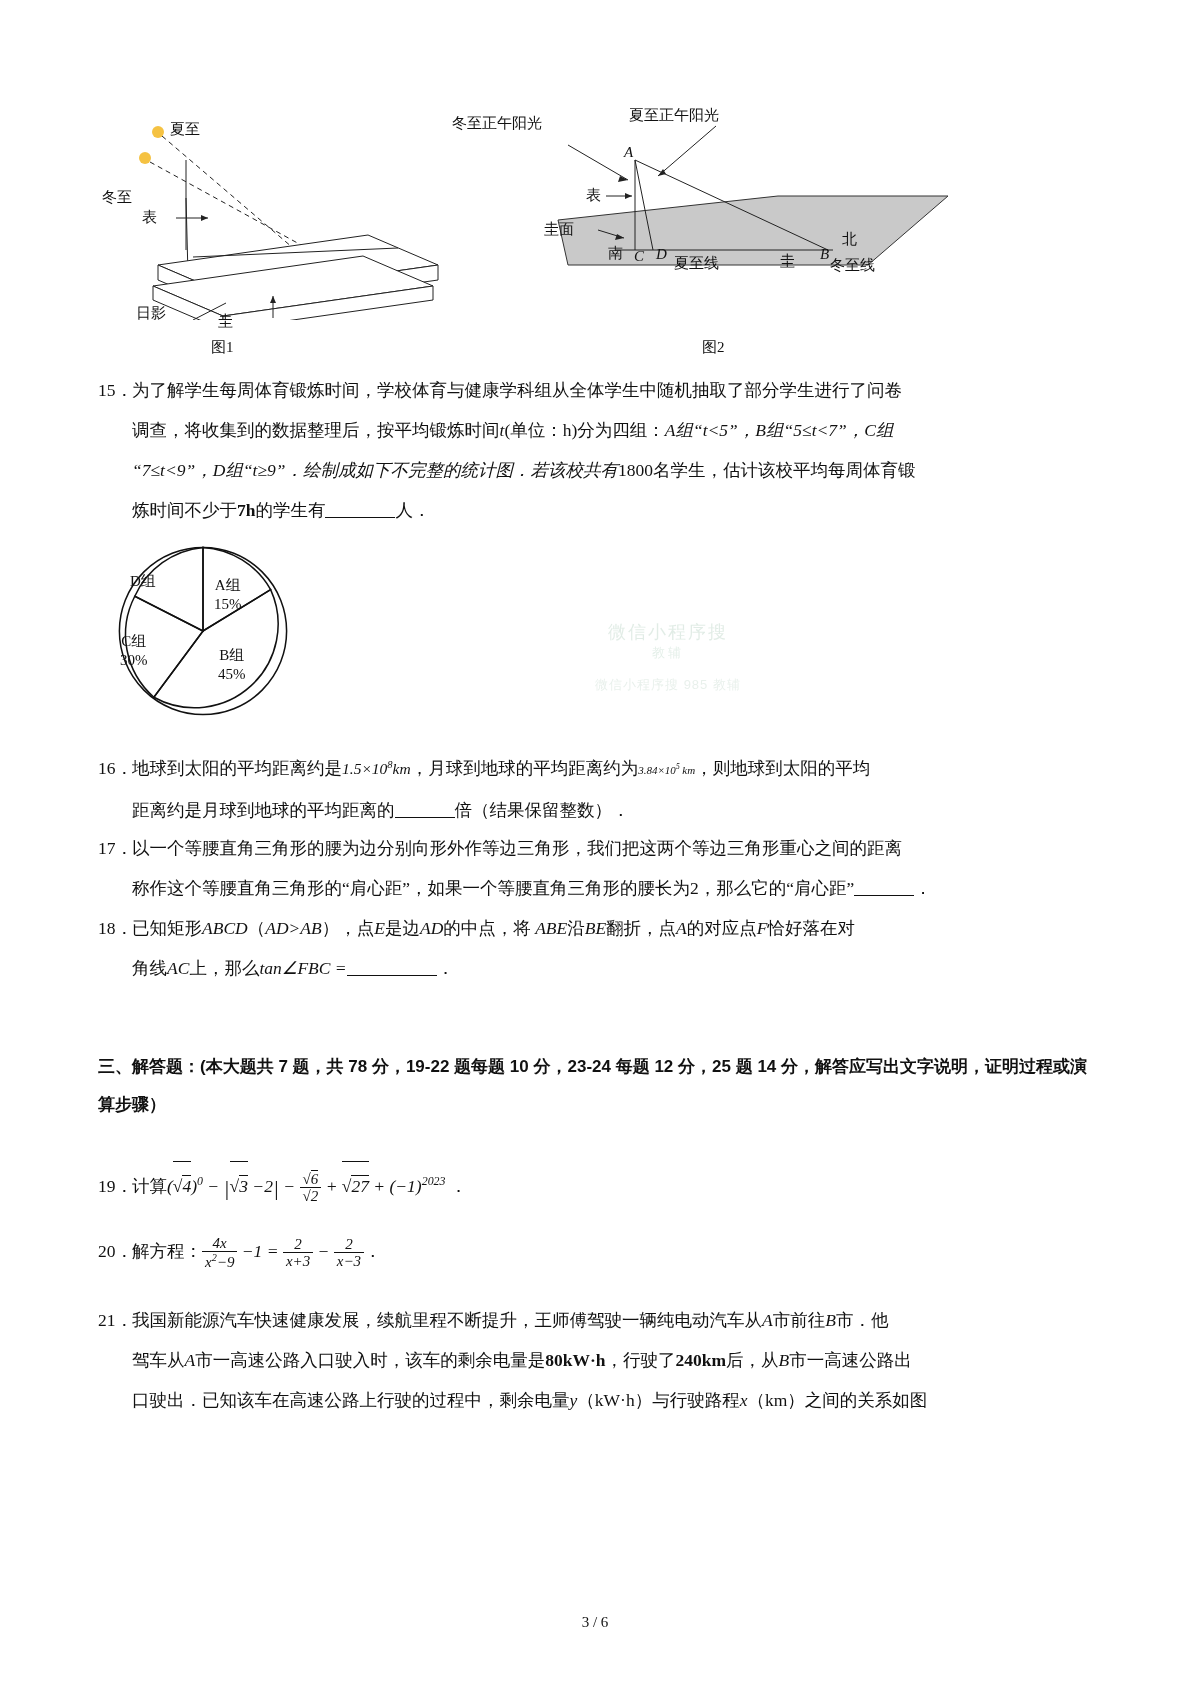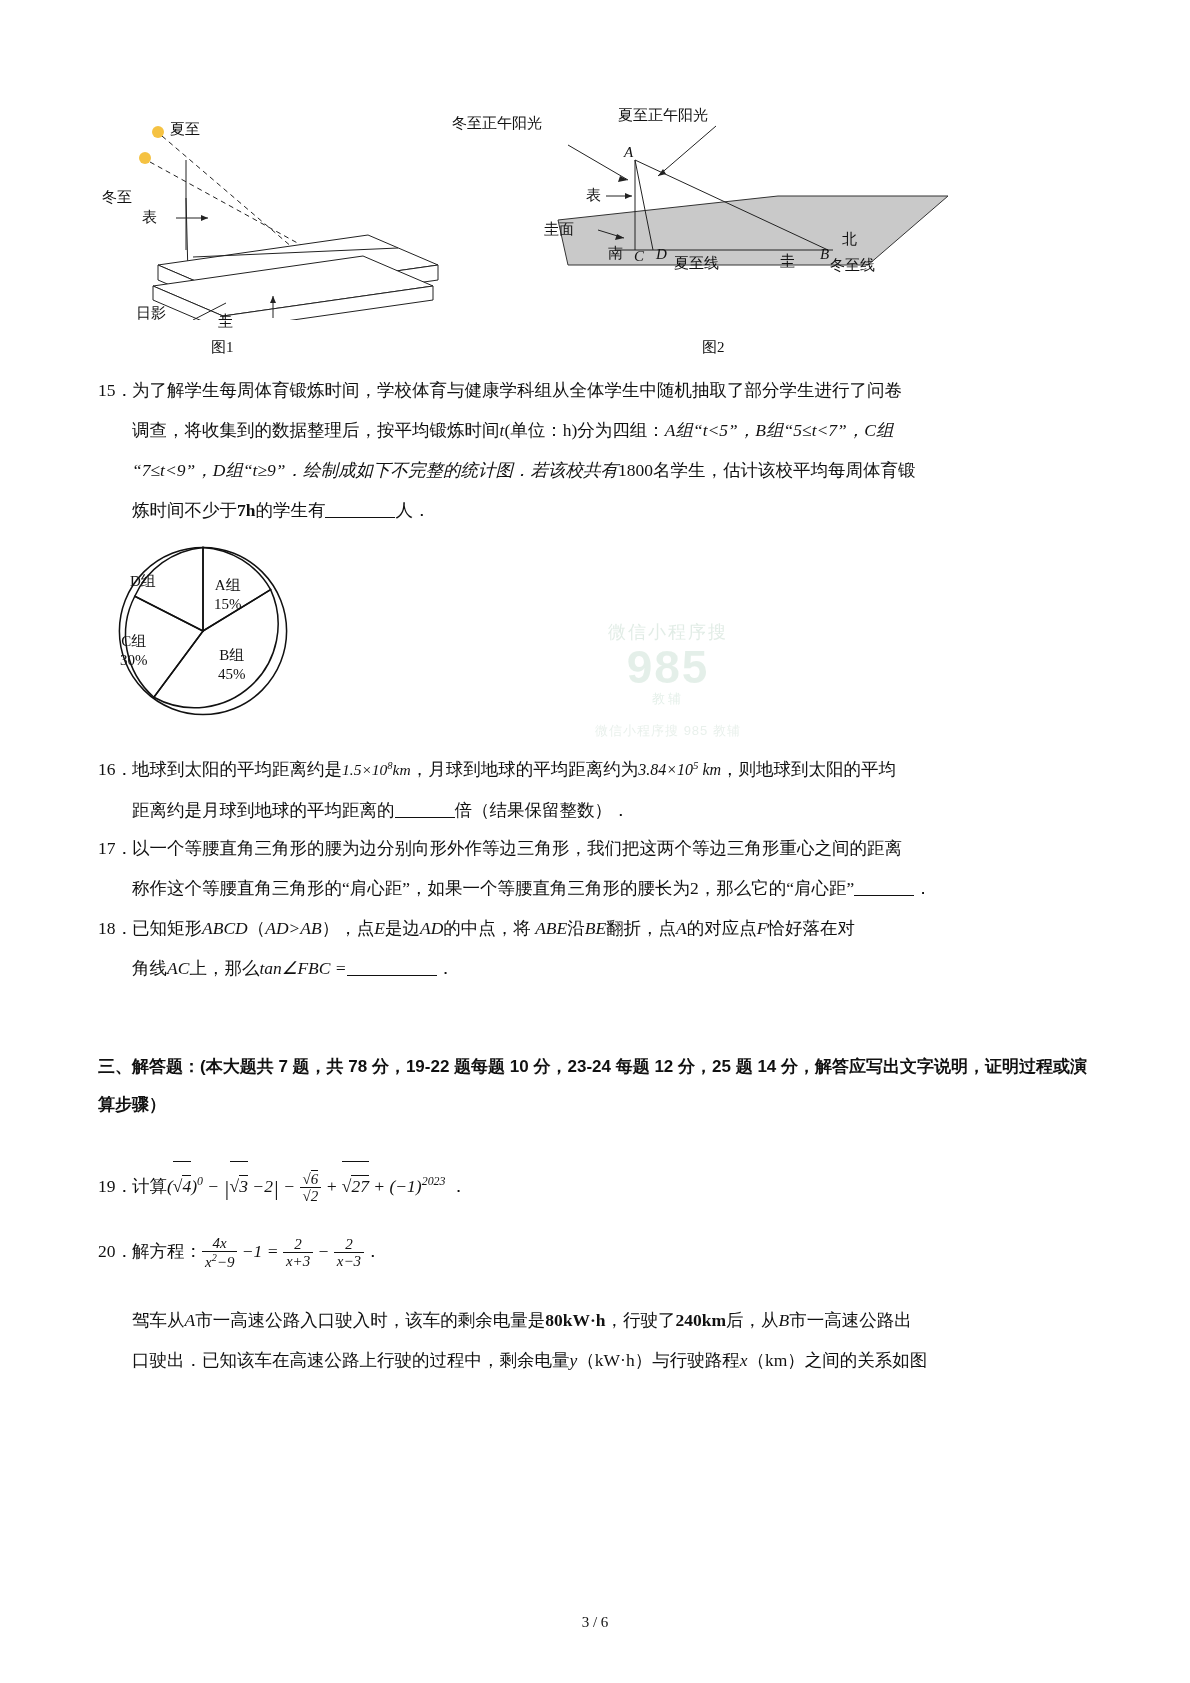--- a/index.html
+++ b/index.html
@@ -157,21 +157,21 @@
           <line x1="268" y1="36" x2="210" y2="86" stroke="#222" stroke-width="1"></line>
           <polygon points="210,86 218,84 215,79" fill="#222"></polygon>
           <line x1="158" y1="106" x2="184" y2="106" stroke="#222" stroke-width="1"></line>
           <polygon points="184,106 177,103 177,109" fill="#222"></polygon>
           <line x1="150" y1="140" x2="176" y2="148" stroke="#222" stroke-width="1"></line>
           <polygon points="176,148 169,144 167,150" fill="#222"></polygon>
         </svg>
         <div class="figcap" style="left:4px;top:22px;width:90px;line-height:22px;">
           <span>冬至正午阳光</span>
         </div>
-        <div class="figcap" style="left:170px;top:16px;">夏至正午阳光</div>
+        <div class="figcap" style="left:181px;top:16px;">夏至正午阳光</div>
         <div class="figcap" style="left:176px;top:54px;font-style:italic;">A</div>
         <div class="figcap" style="left:138px;top:96px;">表</div>
         <div class="figcap" style="left:96px;top:130px;">圭面</div>
         <div class="figcap" style="left:160px;top:154px;">南</div>
         <div class="figcap" style="left:186px;top:158px;font-style:italic;">C</div>
         <div class="figcap" style="left:208px;top:156px;font-style:italic;">D</div>
         <div class="figcap" style="left:226px;top:164px;">夏至线</div>
         <div class="figcap" style="left:332px;top:162px;">圭</div>
         <div class="figcap" style="left:372px;top:156px;font-style:italic;">B</div>
         <div class="figcap" style="left:394px;top:140px;">北</div>
@@ -219,28 +219,27 @@
           <span>30%</span>
         </div>
         <div class="pielabel" style="left:32px;top:36px;">
           <span>D组</span>
         </div>
       </div>
     </div>
 
     <div class="wm">
       <div class="wm-top">微信小程序搜</div>
-      <div class="wm-big">985</div>
       <div class="wm-sub">教辅</div>
       <div class="wm-bot">微信小程序搜 985 教辅</div>
     </div>
 
     <div class="q" style="position:absolute;left:0;top:745px;width:1000px;">
       <p>
-        <span class="qnum">16．</span><span>地球到太阳的平均距离约是</span><span style="font-style:italic;font-size:15.5px;">1.5×10<sup>8</sup>km</span><span>，月球到地球的平均距离约为</span><span style="font-style:italic;font-size:16px;">3.84×10<sup>5</sup> km</span><span>，则地球到太阳的平均</span>
+        <span class="qnum">16．</span><span>地球到太阳的平均距离约是</span><span style="font-style:italic;font-size:15.5px;">1.5×10<sup>8</sup>km</span><span>，月球到地球的平均距离约为</span><span style="font-style:italic;font-size:11px;">3.84×10<sup>5</sup> km</span><span>，则地球到太阳的平均</span>
       </p>
       <p class="hang">
         <span>距离约是月球到地球的平均距离的</span><span class="blank sm"></span><span>倍（结果保留整数）．</span>
       </p>
     </div>
 
     <div class="q" style="position:absolute;left:0;top:828px;width:1000px;">
       <p>
         <span class="qnum">17．</span><span>以一个等腰直角三角形的腰为边分别向形外作等边三角形，我们把这两个等边三角形重心之间的距离</span>
       </p>
@@ -268,20 +267,23 @@
       </p>
     </div>
 
     <div class="q" style="position:absolute;left:0;top:1228px;width:1000px;line-height:46px;">
       <p>
         <span class="qnum">20．</span><span>解方程：</span><span style="font-style:italic;"><span class="frac"><span class="num">4x</span><span class="den">x<sup>2</sup>−9</span></span> −1 = <span class="frac"><span class="num">2</span><span class="den">x+3</span></span> − <span class="frac"><span class="num">2</span><span class="den">x−3</span></span></span>．
       </p>
     </div>
 
     <div class="q" style="position:absolute;left:0;top:1300px;width:1000px;">
+      <p>
+        <span class="qnum">21．</span><span>我国新能源汽车快速健康发展，续航里程不断提升，王师傅驾驶一辆纯电动汽车从</span><i>A</i><span>市前往</span><i>B</i><span>市．他</span>
+      </p>
       <p class="hang">
         <span>驾车从</span><i>A</i><span>市一高速公路入口驶入时，该车的剩余电量是</span><b>80kW·h</b><span>，行驶了</span><b>240km</b><span>后，从</span><i>B</i><span>市一高速公路出</span>
       </p>
       <p class="hang">
         <span>口驶出．已知该车在高速公路上行驶的过程中，剩余电量</span><i>y</i><span>（kW·h）与行驶路程</span><i>x</i><span>（km）之间的关系如图</span>
       </p>
     </div>
 
   </div>
 

